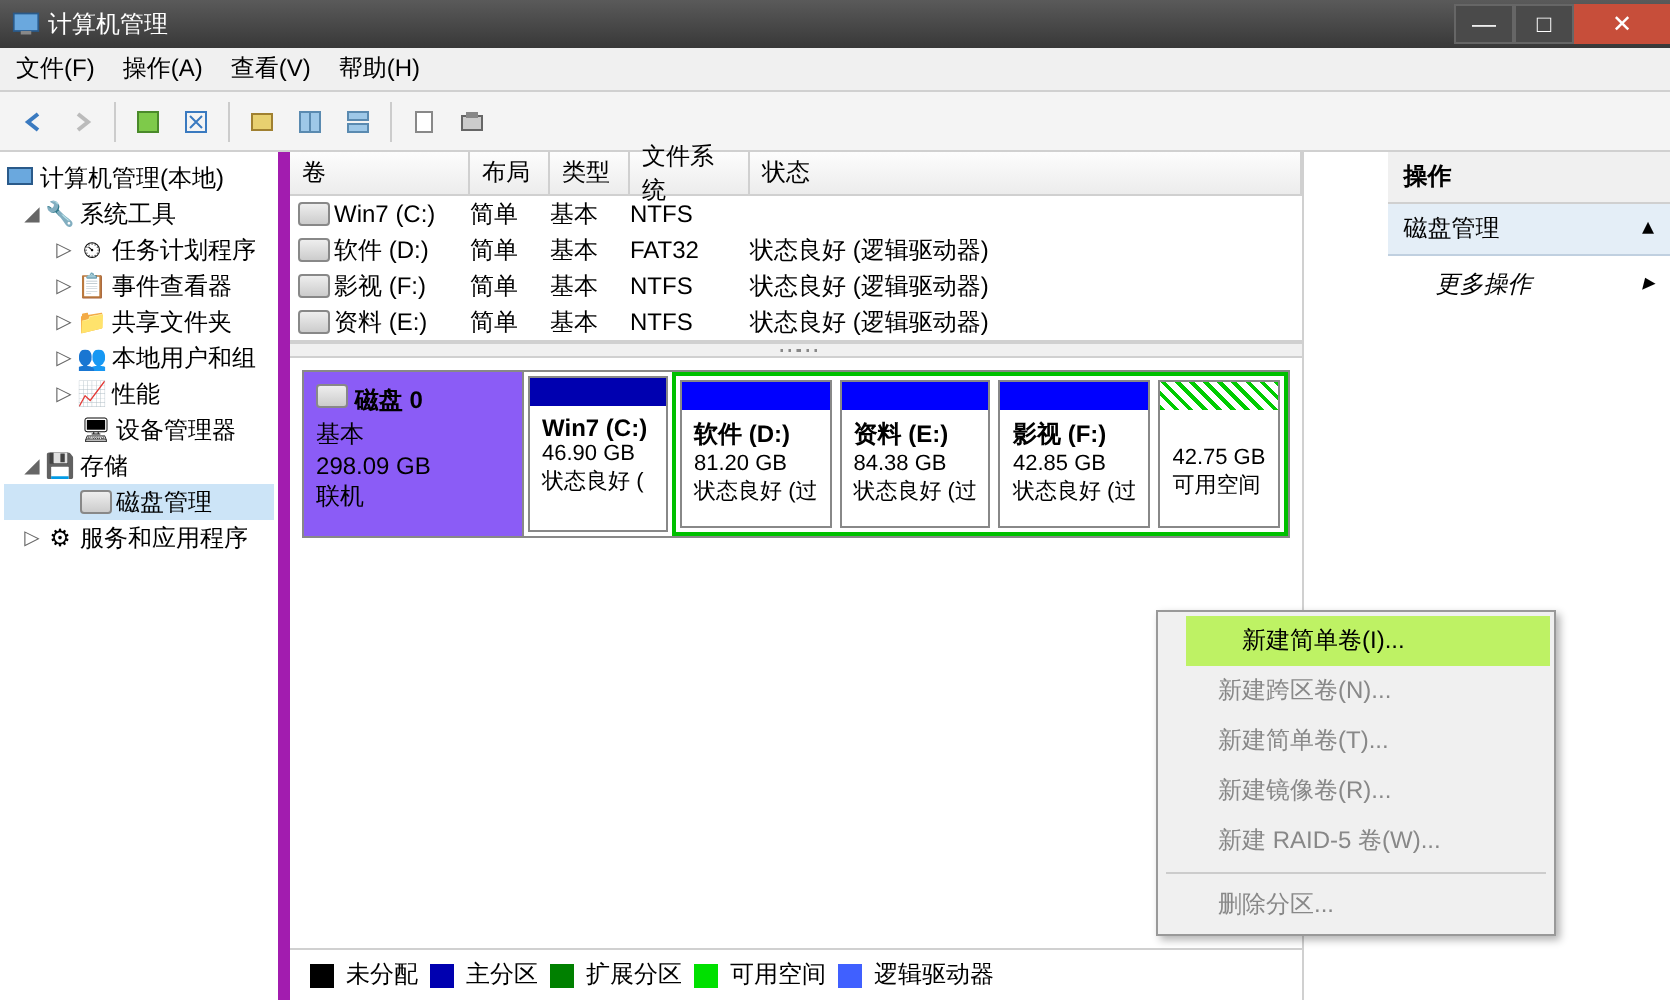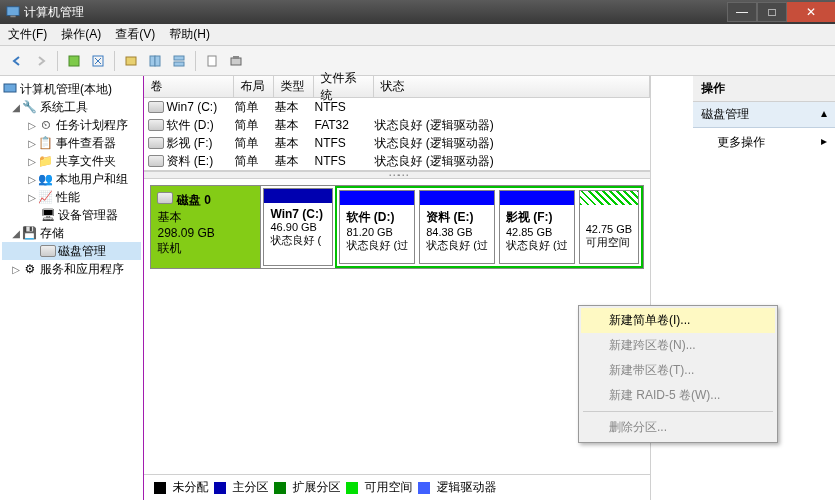--- a/index.html
+++ b/index.html
@@ -9,52 +9,52 @@
 .winbtns { margin-left: auto; display: flex; }
 .winbtn { width: 30px; height: 20px; display: flex; align-items: center; justify-content: center; color: #fff; }
 .winbtn.close { width: 48px; background: #c74e3a; }
 .winbtn.max, .winbtn.min { background: #4a4a4a; border: 1px solid #666; }
 .menubar { background: #f0f0f0; height: 22px; display: flex; align-items: center; padding-left: 8px; border-bottom: 1px solid #d0d0d0; }
 .menubar span { margin-right: 14px; cursor: default; }
 .toolbar { background: #f4f4f4; height: 30px; display: flex; align-items: center; padding-left: 6px; border-bottom: 1px solid #d0d0d0; gap: 2px; }
 .tbtn { width: 22px; height: 22px; display: flex; align-items: center; justify-content: center; border: 1px solid transparent; }
 .tsep { width: 1px; height: 20px; background: #ccc; margin: 0 3px; }
 .main { display: flex; height: 424px; }
-.tree { width: 182px; border-right: 1px solid #a21caf; padding: 4px 2px; overflow: hidden; }
+.tree { width: 182px; border-right: 6px solid #a21caf; padding: 4px 2px; overflow: hidden; }
 .tree-item { display: flex; align-items: center; height: 18px; padding: 1px 0; cursor: default; white-space: nowrap; }
 .tree-item.sel { background: #cce4f7; }
 .tw { display: inline-block; width: 12px; text-align: center; color: #666; font-size: 10px; }
 .ti { width: 16px; height: 16px; margin-right: 2px; display: inline-flex; align-items: center; justify-content: center; }
 .center { flex: 1; display: flex; flex-direction: column; border-right: 1px solid #d0d0d0; }
 .vol-list { border-bottom: 1px solid #d0d0d0; }
 .vol-head { display: flex; background: linear-gradient(#fdfdfd,#ececec); border-bottom: 1px solid #d0d0d0; height: 22px; align-items: center; }
 .vol-head span { padding: 0 6px; border-right: 1px solid #d0d0d0; height: 100%; display: flex; align-items: center; }
 .vol-row { display: flex; height: 18px; align-items: center; }
 .vc0{width:90px;padding-left:4px;display:flex;align-items:center;gap:2px;} .vc1{width:40px;} .vc2{width:40px;} .vc3{width:60px;} .vc4{flex:1;}
 .splitter { height: 8px; background: #f0f0f0; border-top: 1px solid #d0d0d0; border-bottom: 1px solid #d0d0d0; position: relative; }
 .splitter::after { content: "⋯⋯"; position: absolute; left: 50%; transform: translateX(-50%); color: #888; letter-spacing: -3px; top: -4px; }
 .disk-graph { flex: 1; overflow: auto; }
 .disk-row { display: flex; border: 1px solid #888; margin: 6px; min-height: 84px; }
-.disk-info { width: 110px; border-right: 1px solid #888; padding: 6px; background: #84cc16; }
+.disk-info { width: 110px; border-right: 1px solid #888; padding: 6px; background: #8b5cf6; }
 .disk-info .dname { font-weight: bold; }
 .parts { flex: 1; display: flex; }
 .part { border: 1px solid #888; margin: 2px; padding: 4px 6px; display: flex; flex-direction: column; }
 .part .pbar { height: 14px; margin: -4px -6px 4px -6px; }
 .part .plabel { font-weight: bold; white-space: nowrap; }
 .part .pline { white-space: nowrap; font-size: 11px; }
 .extended { border: 2px solid #00c000; display: flex; flex: 1; }
 .legend { height: 26px; border-top: 1px solid #d0d0d0; display: flex; align-items: center; padding-left: 10px; gap: 6px; }
 .legend .sw { width: 12px; height: 12px; display: inline-block; }
 .actions { width: 180px; margin-left: 42px; }
 .actions-head { background: #f0f0f0; padding: 4px 8px; border-bottom: 1px solid #d0d0d0; font-weight: bold; }
 .actions-sec { background: #e4eef7; padding: 4px 8px; border-bottom: 1px solid #c0d0e0; display:flex; justify-content:space-between; }
-.actions-item { padding: 6px 8px 6px 24px; cursor: default; }
+.actions-item { padding: 6px 8px 6px 24px; cursor: default; font-style: italic; }
 .ctxmenu { position: absolute; background: #f0f0f0; border: 1px solid #999; box-shadow: 2px 2px 4px rgba(0,0,0,.3); padding: 2px; }
 .ctxmenu .mi { padding: 4px 30px 4px 28px; white-space: nowrap; cursor: default; }
-.ctxmenu .mi.hov { background: #fef9c3; }
+.ctxmenu .mi.hov { background: #bef264; margin-left: 12px; }
 .ctxmenu .mi.dis { color: #888; }
 .ctxmenu .sep { height: 1px; background: #ccc; margin: 3px 2px; }
 .disk-icon{width:16px;height:12px;border:1px solid #888;border-radius:2px;background:linear-gradient(#eee,#ccc);display:inline-block;}
 .cd-icon{width:14px;height:14px;border:2px solid #888;border-radius:50%;display:inline-block;position:relative;}
 .cd-icon::after{content:"";position:absolute;width:4px;height:4px;background:#888;border-radius:50%;left:3px;top:3px;}
 .hatch{background:repeating-linear-gradient(45deg,#0c0,#0c0 2px,#fff 2px,#fff 5px);}
 </style>
 </head>
 <body>
 
@@ -299,17 +299,18 @@
         <span>磁盘管理</span>
         <span>▴</span>
       </div>
     <div class="actions-item"><span>更多操作</span> <span style="float:right">▸</span></div>
   </div>
 </div>
 
 <div class="ctxmenu" style="left:578px; top:305px; width:200px">
   <div class="mi hov">新建简单卷(I)...</div>
   <div class="mi dis">新建跨区卷(N)...</div>
-  <div class="mi dis">新建带区卷(T)...</div>
+  <div class="mi dis">新建简单卷(T)...</div>
+  <div class="mi dis">新建镜像卷(R)...</div>
   <div class="mi dis">新建 RAID-5 卷(W)...</div>
   <div class="sep"></div>
   <div class="mi dis">删除分区...</div>
 </div>
 
 </body></html>

